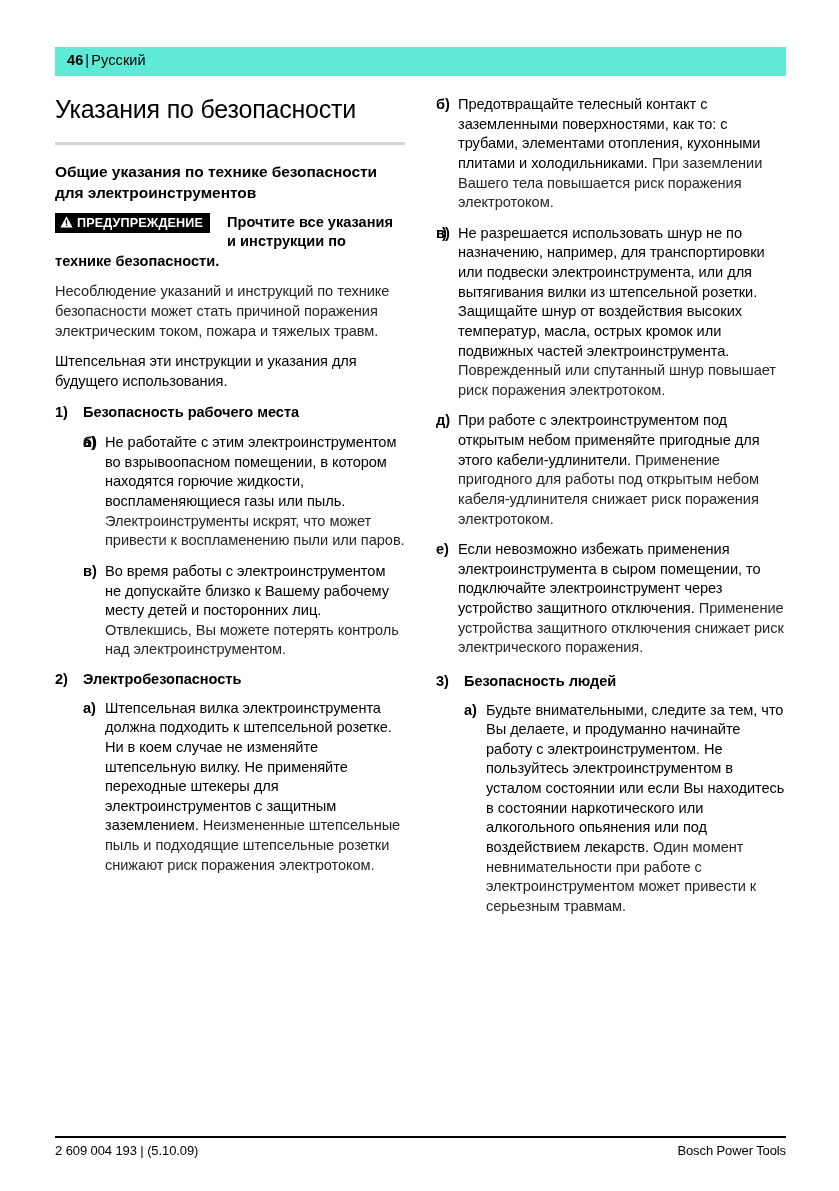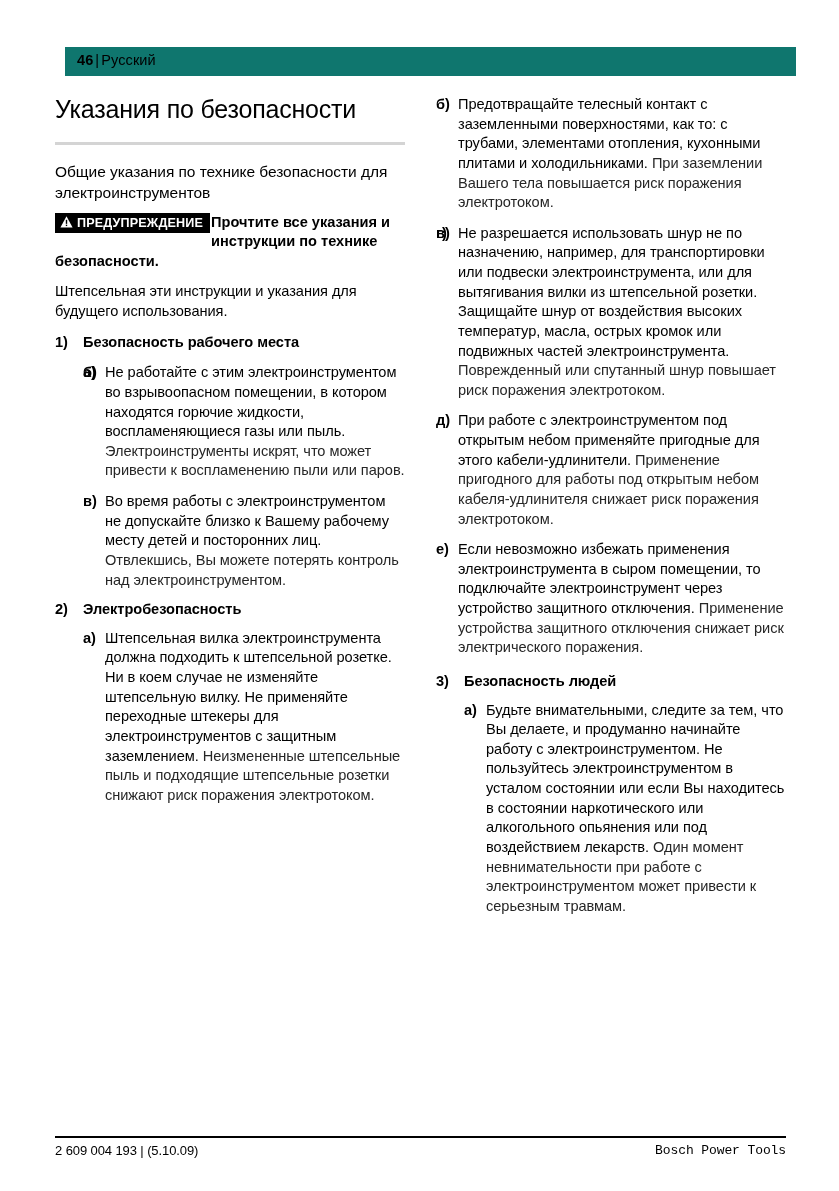--- a/index.html
+++ b/index.html
@@ -22,22 +22,21 @@
     height: 1191px;
   }
 
   
   .header-band {
     position: absolute;
     left: 55px;
     top: 47px;
     width: 731px;
     height: 29px;
-    background: #0f766e;
-    margin-left: 10px;
+    background: #5eead4;
   }
   .header-text {
     position: absolute;
     left: 12px;
     top: 5px;
     font-size: 14.5px;
     letter-spacing: 0.1px;
     color: #000;
     white-space: nowrap;
   }
@@ -70,21 +69,21 @@
     color: #000;
   }
   .rule-light {
     height: 3px;
     background: #d4d4d4;
     margin: 18px 0 17px 0;
     width: 100%;
   }
   h2.sec-title {
     font-size: 15.5px;
-    font-weight: normal;
+    font-weight: bold;
     line-height: 1.35;
     margin: 0 0 9px 0;
     color: #000;
     letter-spacing: -0.05px;
   }
 
   
   p.body {
     font-size: 14.6px;
     line-height: 1.345;
@@ -102,21 +101,21 @@
   }
   .warn-badge {
     display: inline-block;
     background: #000000;
     color: #ffffff;
     font-weight: bold;
     font-size: 12.6px;
     letter-spacing: 0.15px;
     padding: 3px 7px 3px 5px;
     vertical-align: -2px;
-    margin-right: 1px;
+    margin-right: 17px;
     float: left;
     line-height: 1.15;
     white-space: nowrap;
   }
   .warn-badge .tri {
     display: inline-block;
     width: 13px;
     height: 12px;
     vertical-align: -1px;
     margin-right: 4px;
@@ -205,21 +204,20 @@
     color: #000;
     letter-spacing: -0.1px;
   }
   .footer-right {
     position: absolute;
     right: 53px;
     top: 1143px;
     font-size: 13px;
     color: #000;
     letter-spacing: -0.1px;
-    font-family: Liberation Mono, monospace;
   }
 </style>
 </head>
 <body>
 
 <div class="page">
 
   <div class="header-band">
     <div class="header-text">
       <span class="pg">46</span><span class="sep">|</span><span>Русский</span>
@@ -239,20 +237,21 @@
           <svg viewBox="0 0 14 13" width="13" height="12" aria-hidden="true">
             <path d="M7 0.4 L13.6 12.4 L0.4 12.4 Z" fill="#ffffff"></path>
             <rect x="6.25" y="4.1" width="1.5" height="4.4" fill="#000000"></rect>
             <rect x="6.25" y="9.4" width="1.5" height="1.5" fill="#000000"></rect>
           </svg>
         </span><span>ПРЕДУПРЕЖДЕНИЕ</span>
       </span>
       <span class="warn-lead">Прочтите все указания и инструкции по технике безопасности.</span><span class="warn-after"></span>
     </div>
 
+    <p class="body warn-after"> Несоблюдение указаний и инструкций по технике безопасности может стать причиной поражения электрическим током, пожара и тяжелых травм.</p>
 
     <p class="body"><span class="b">Штепсельная эти инструкции и указания для будущего использования.</span></p>
 
 
     <ol class="numlist">
 
       <li class="numitem">
         <span class="marker">1)</span>
         <div class="numitem-title">Безопасность рабочего места</div>
         <ol class="letlist">

